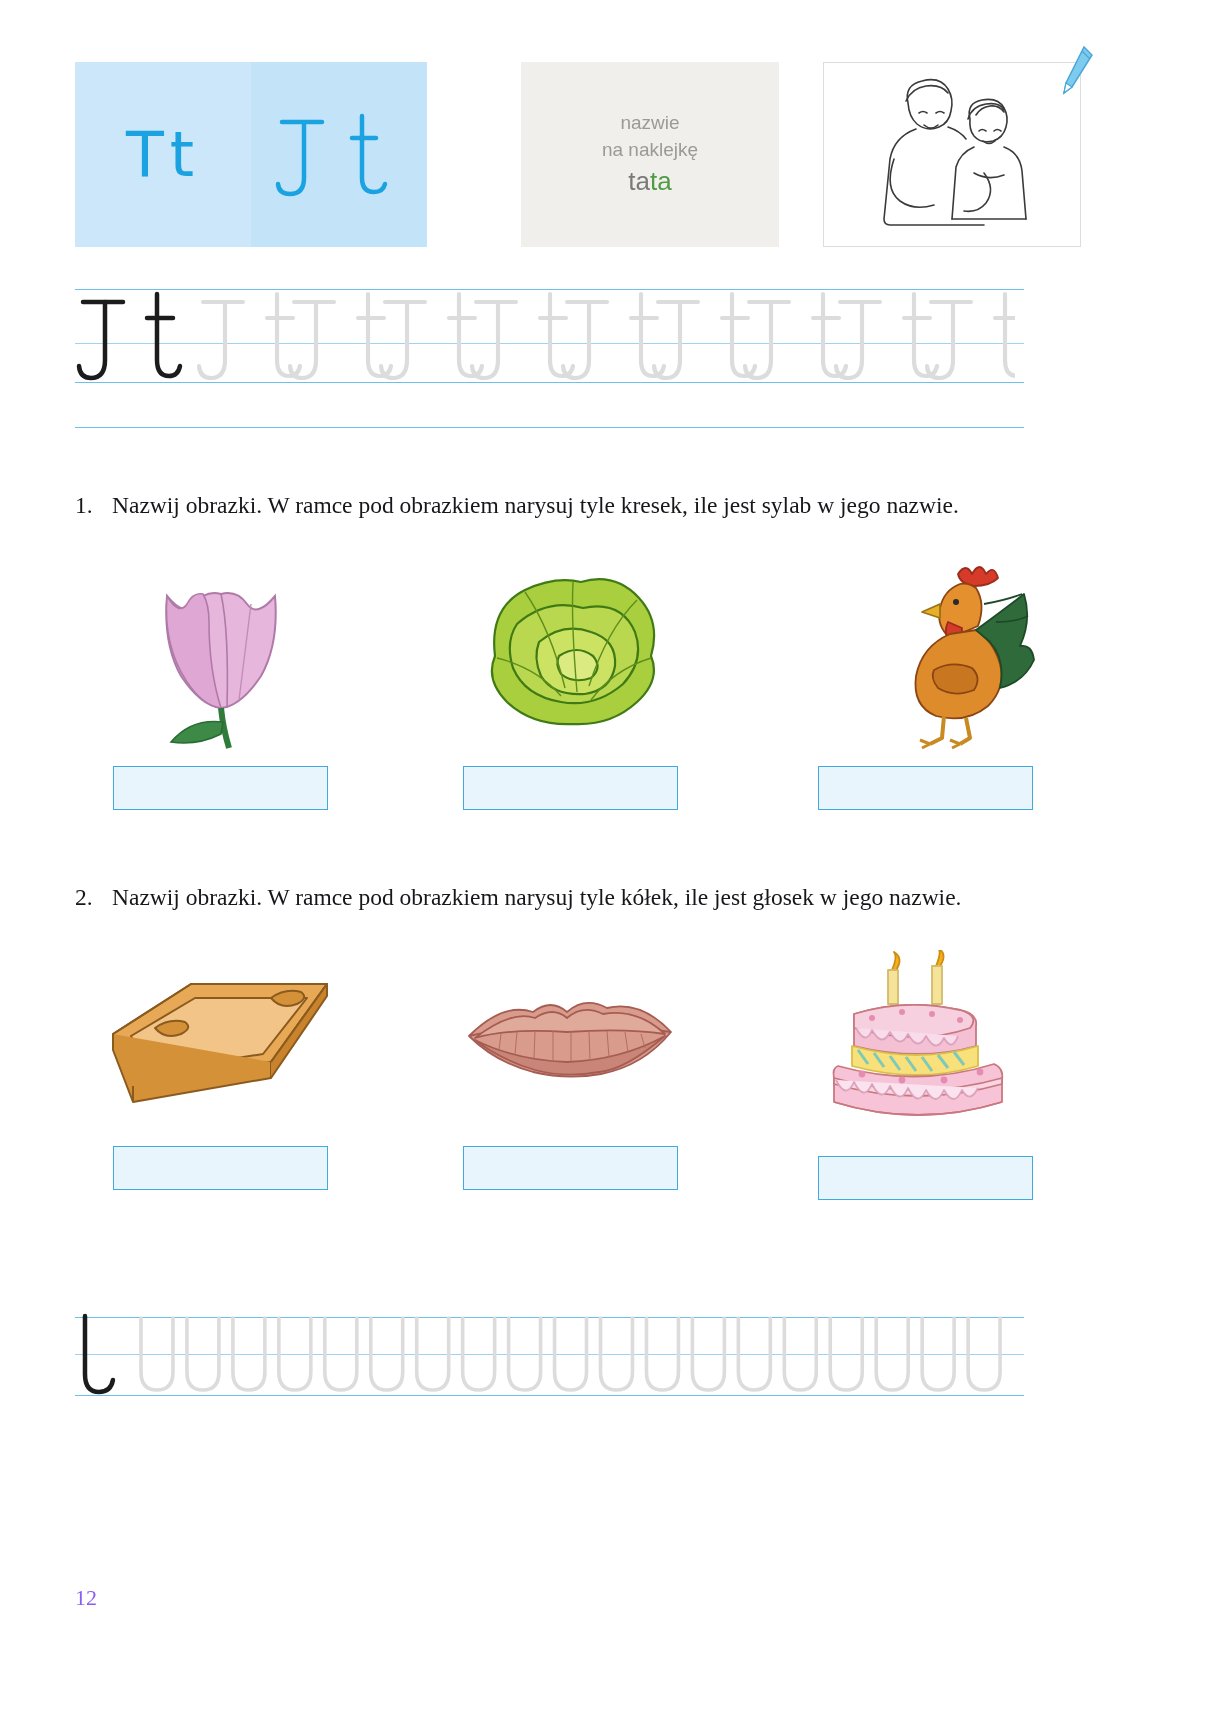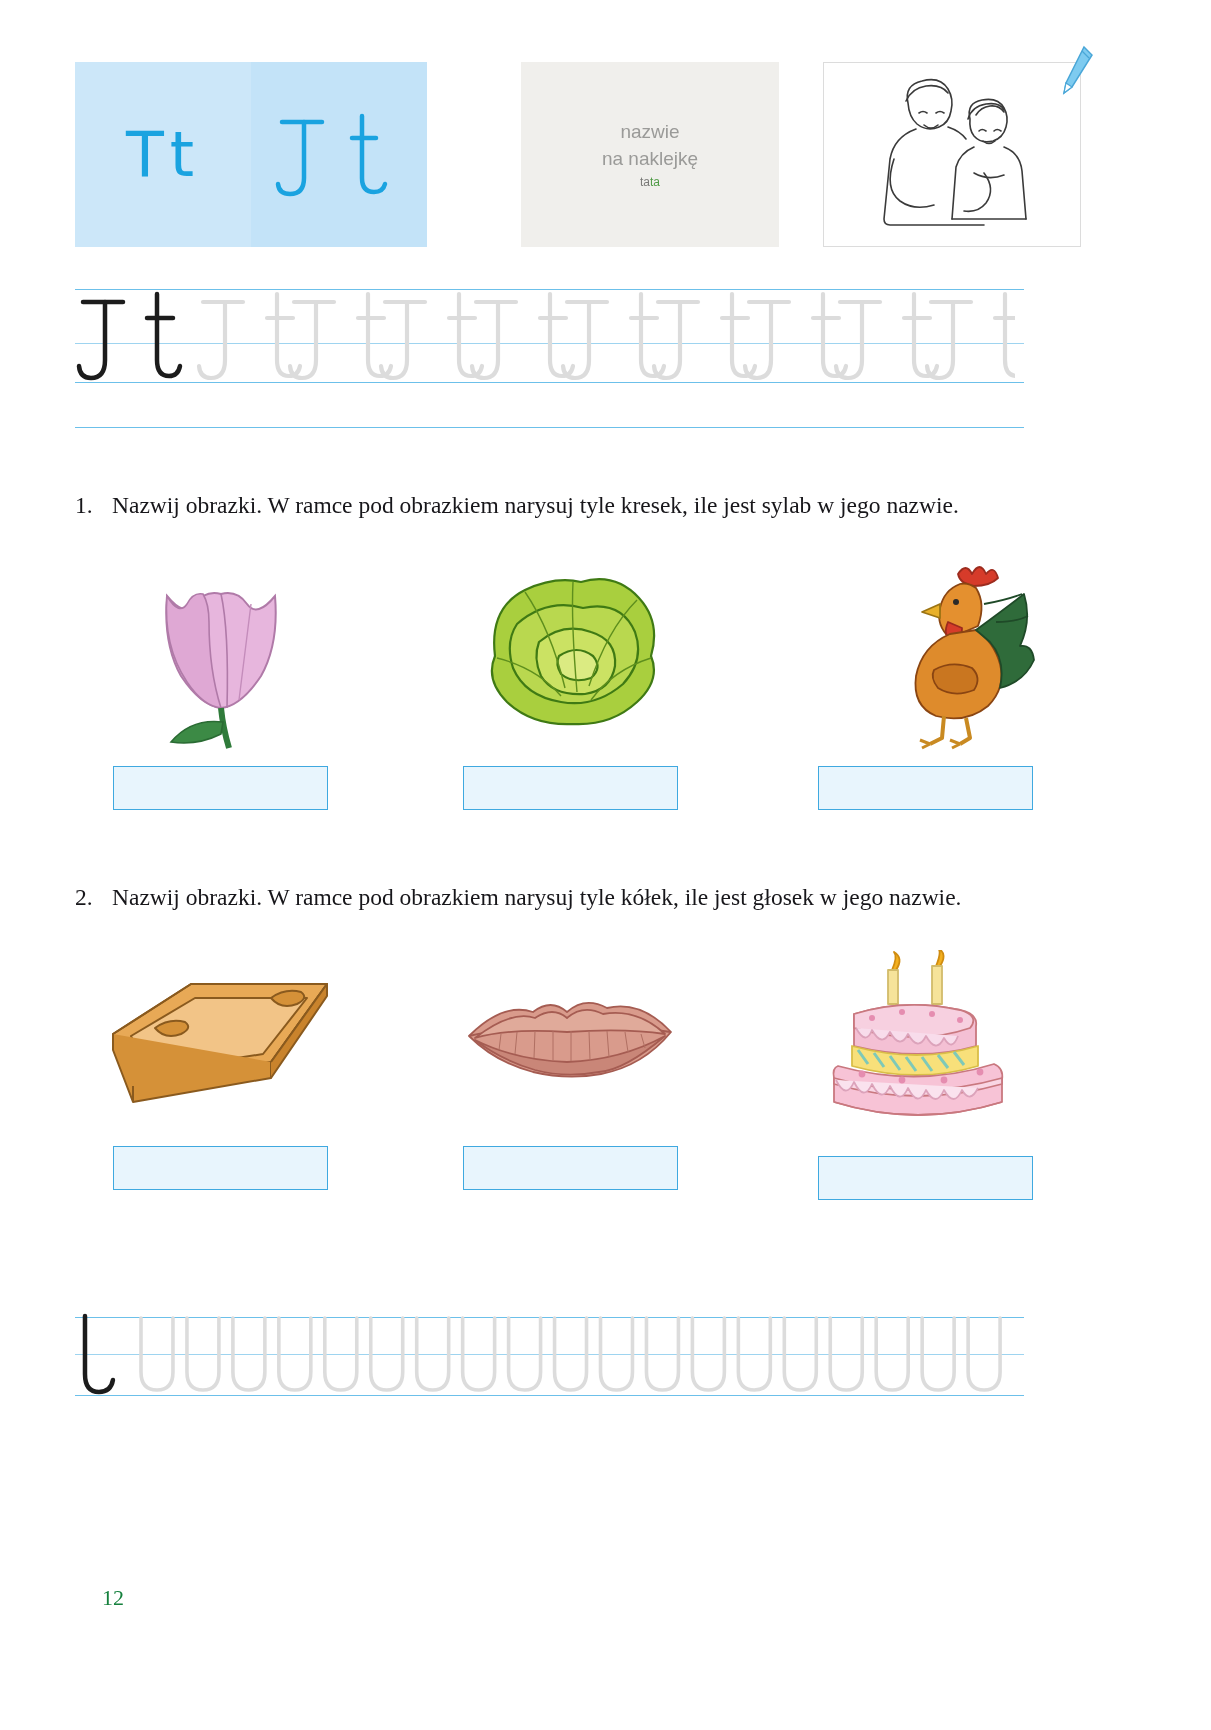--- a/index.html
+++ b/index.html
@@ -49,21 +49,21 @@
     margin-left: 94px;
     width: 258px; height: 185px;
     background: #f0efec;
     display: flex; flex-direction: column;
     align-items: center; justify-content: center;
     gap: 5px;
     font-family: "Liberation Sans", sans-serif;
     color: #9a9a98;
     font-size: 19px;
   }
-  .sticker-word { font-size: 12px; }
+  .sticker-word { font-size: 26px; }
   .sticker-word .dark { color: #7a7a78; }
   .sticker-word .green { color: #4f9b46; }
 
   .photo-box {
     margin-left: 44px;
     width: 258px; height: 185px;
     background: #ffffff;
     border: 1px solid #dcdcdc;
     position: relative;
   }
@@ -122,22 +122,21 @@
     margin: 0 auto;
   }
 
   
   .bottom-block { position: absolute; left: 75px; width: 949px; }
 
   .page-num {
     position: absolute;
     left: 75px; top: 1585px;
     font-size: 22px;
-    color: #15803d;
-    margin-left: 27px;
+    color: #8b5cf6;
   }
 
   svg { display: block; }
 </style>
 </head>
 <body>
 
 <div class="page">
 
   <div class="top-row">

